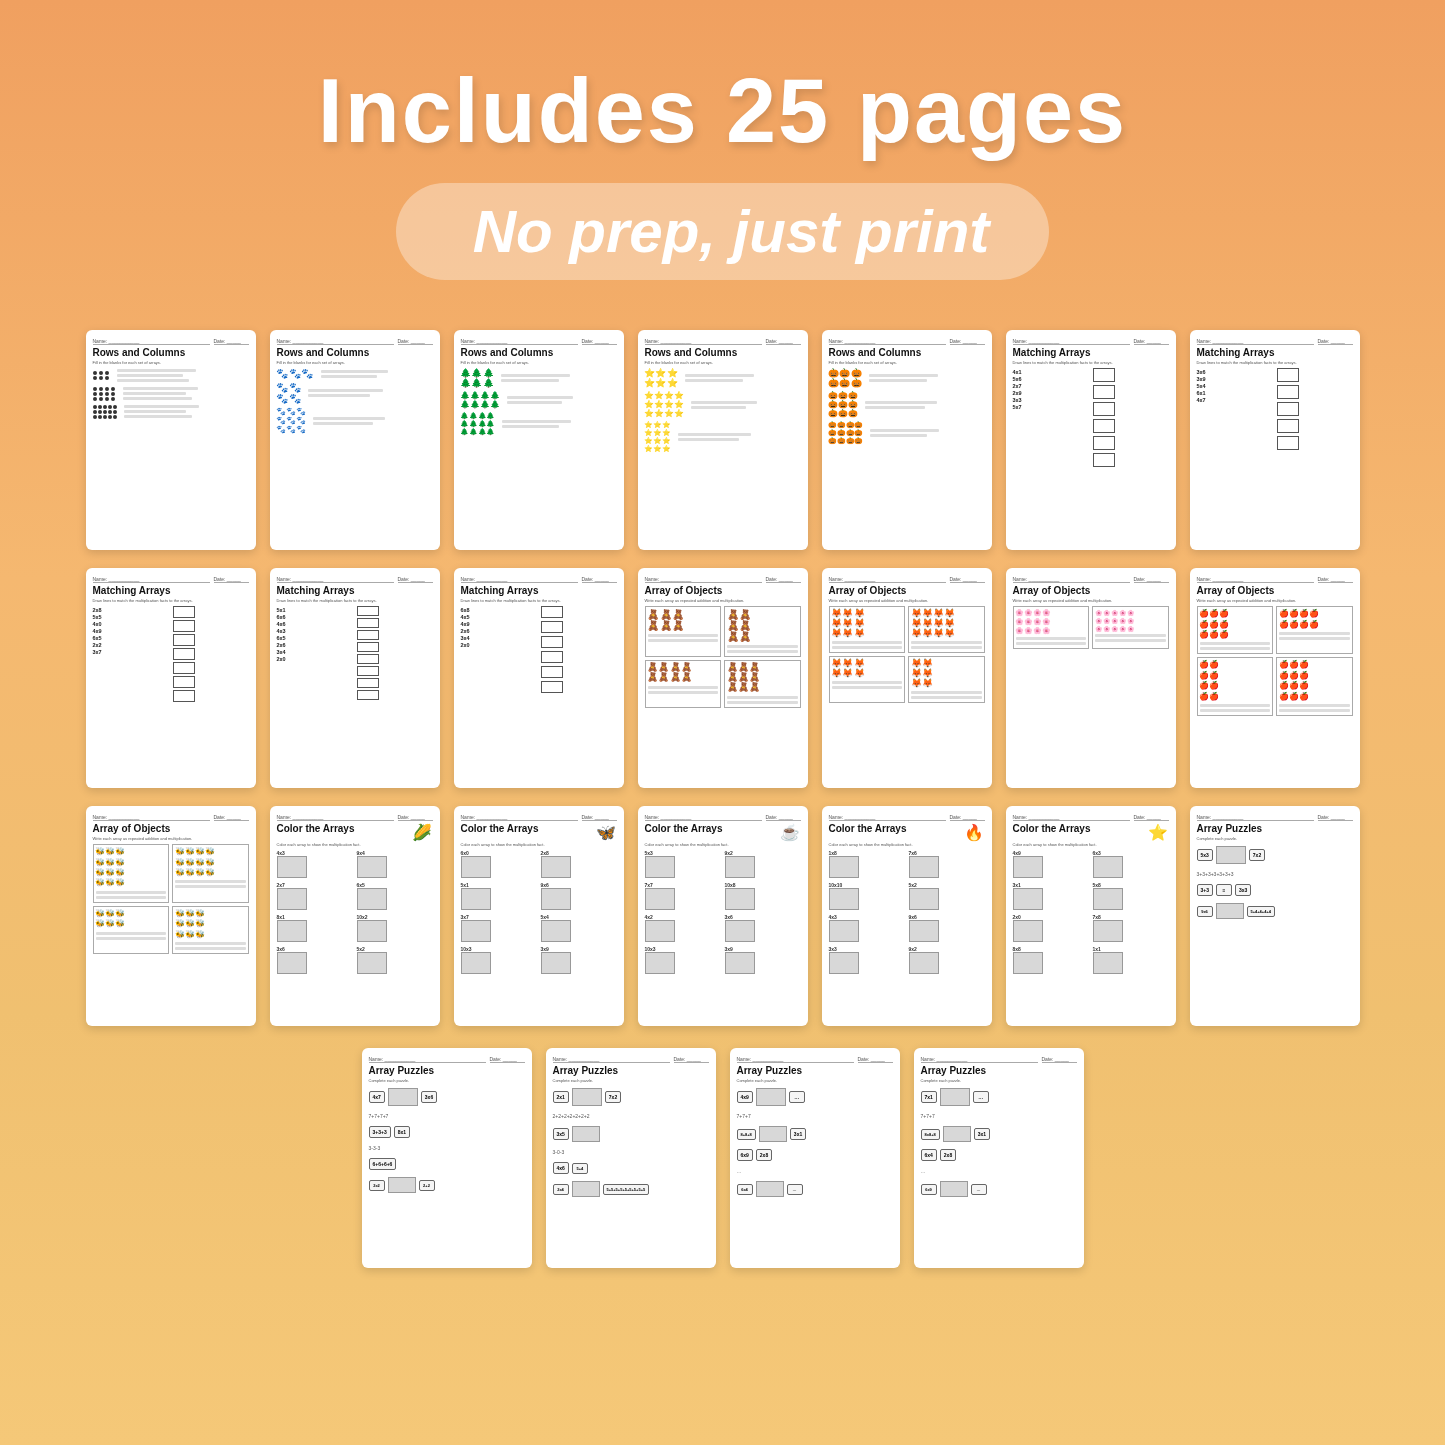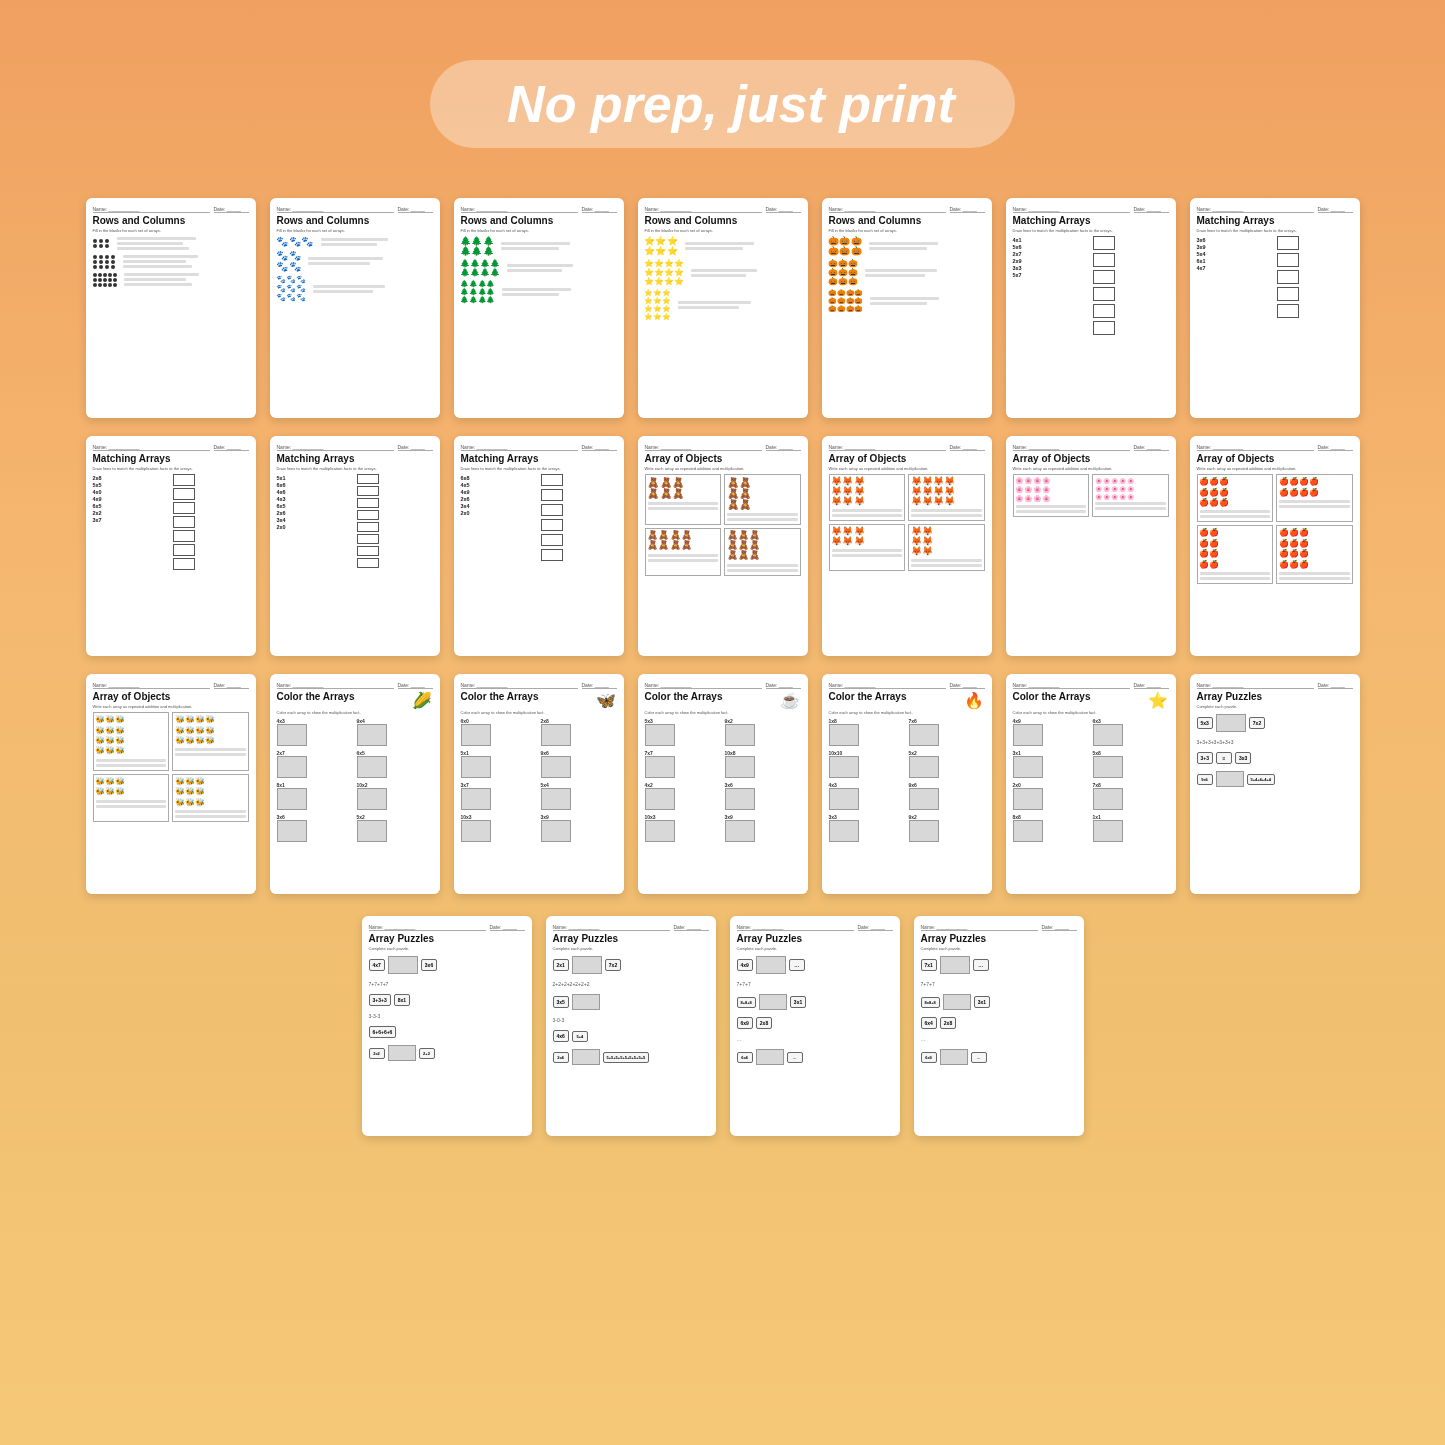--- a/index.html
+++ b/index.html
@@ -28,21 +28,21 @@
 
     .subtitle-box {
       display: inline-block;
       background: rgba(255,255,255,0.35);
       border-radius: 50px;
       padding: 14px 60px;
       margin-bottom: 50px;
     }
 
     .subtitle {
-      font-size: 52px;
+      font-size: 60px;
       font-weight: 700;
       color: white;
       font-style: italic;
       margin-left: 17px;
     }
 
     .pages-grid {
       display: flex;
       flex-direction: column;
       align-items: center;
@@ -175,20 +175,21 @@
       font-weight: bold;
       background: #f5f5f5;
       min-width: 16px;
       text-align: center;
     }
   </style>
 </head>
 <body>
 
 <div class="header">
+  <div class="main-title">Includes 25 pages</div>
   <div class="subtitle-box">
     <div class="subtitle">No prep, just print</div>
   </div>
 </div>
 
 <div class="pages-grid">
 
   <div class="row">
 
     <div class="page-card">

